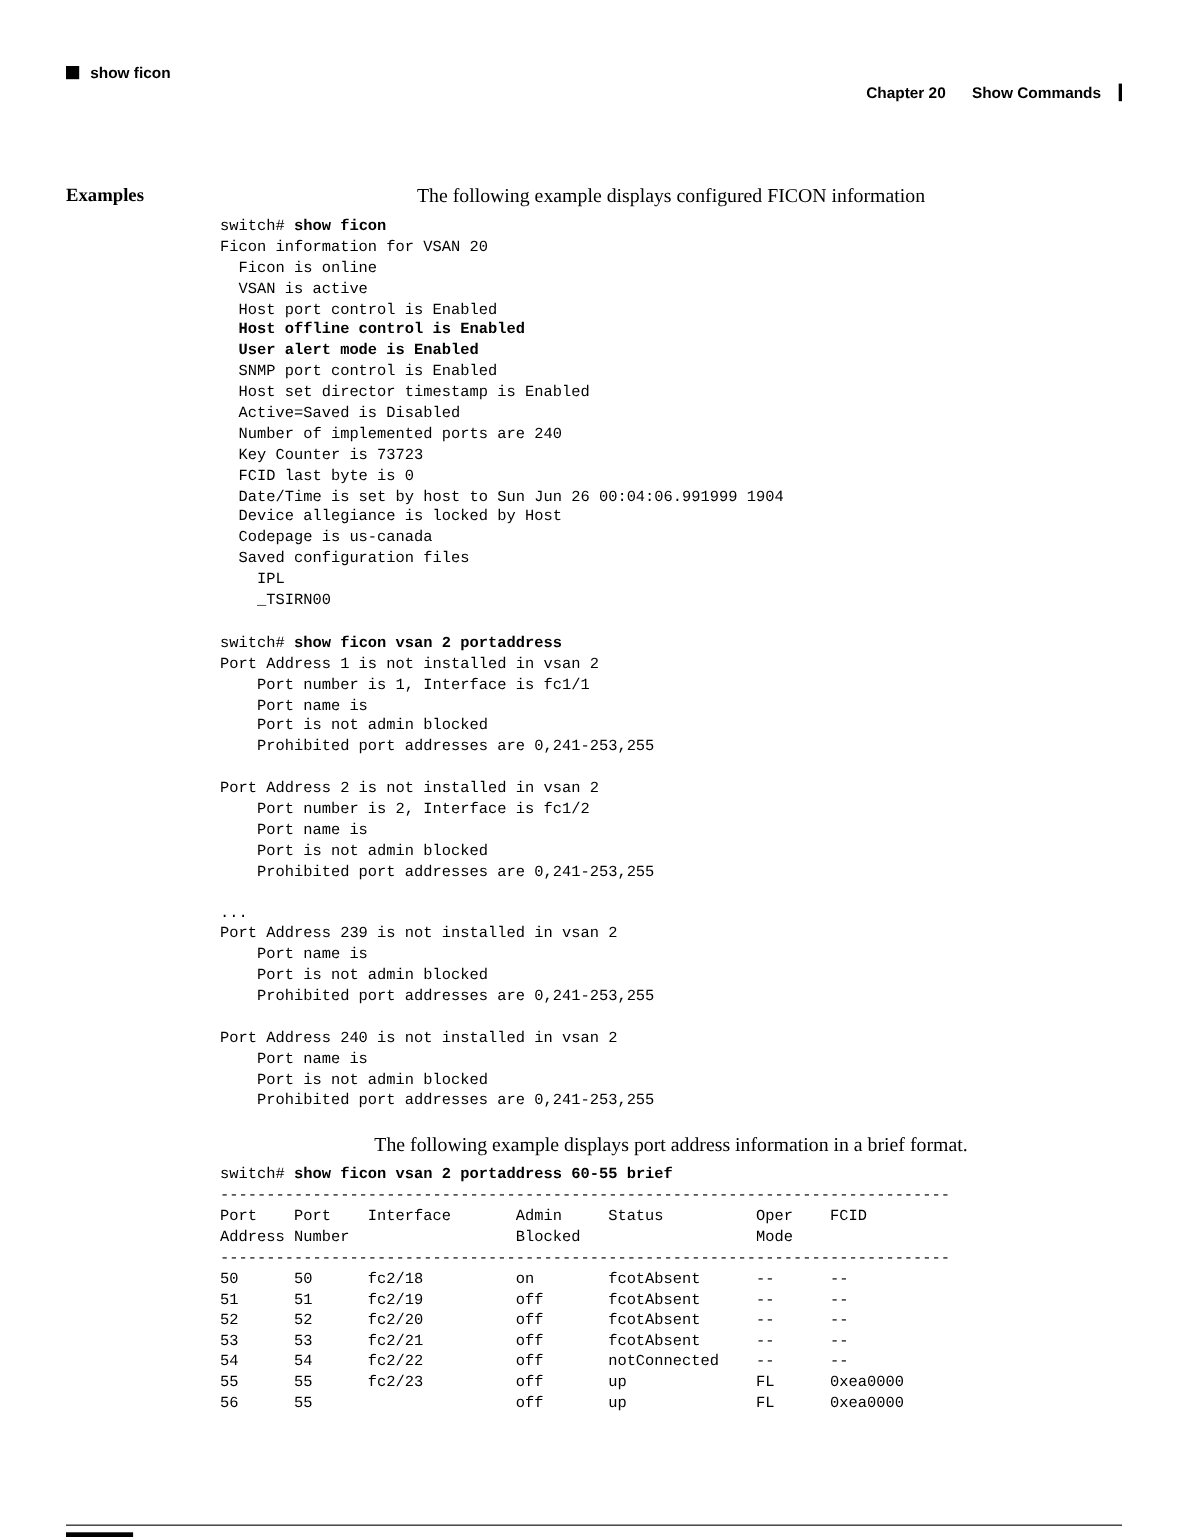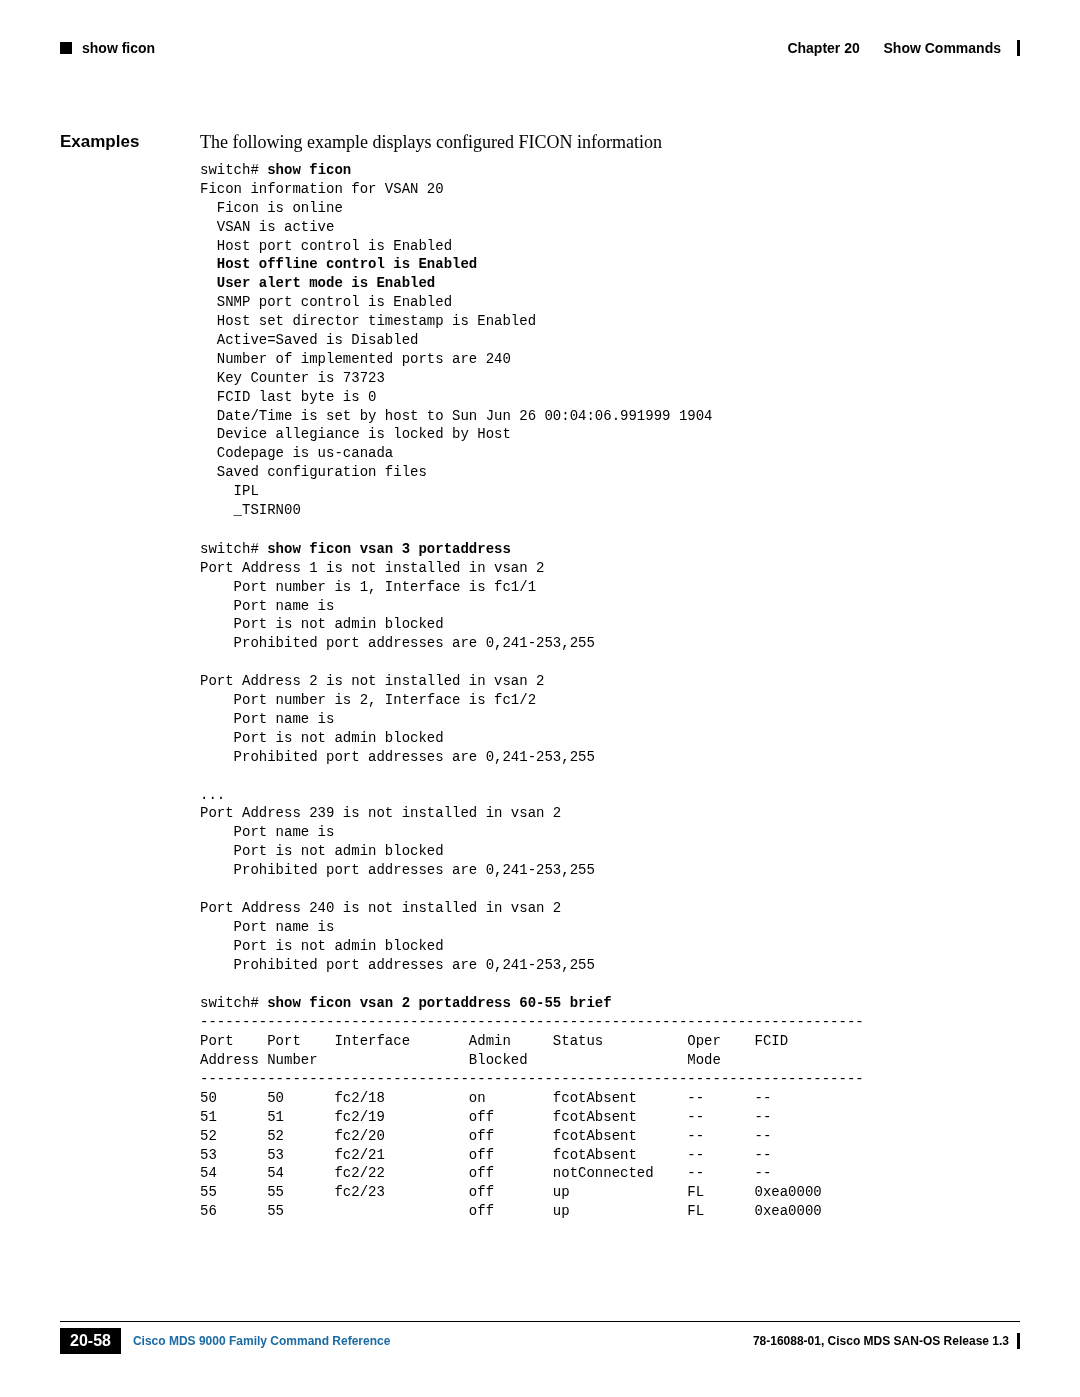--- a/index.html
+++ b/index.html
@@ -42,41 +42,43 @@
     height: 16px;
     background: #000;
     display: inline-block;
     margin-left: 8px;
     vertical-align: middle;
   }
   .header-right {
     display: flex;
     align-items: center;
     gap: 8px;
+    margin-top: 36px;
   }
   .section-row {
     display: flex;
     margin-top: 70px;
   }
   .section-label {
     width: 140px;
     flex-shrink: 0;
-    font-family: Liberation Sans, sans-serif;
+    font-family: Liberation Serif, serif;
     font-weight: bold;
     font-size: 17px;
   }
   .section-body {
     flex: 1;
     font-size: 17px;
   }
   .intro-line {
     font-family: "Times New Roman", Times, serif;
     font-size: 18px;
     margin-bottom: 8px;
     margin-top: 0;
+    text-align: center;
   }
   pre {
     font-family: Liberation Mono, monospace;
     font-size: 14px;
     line-height: 1.35;
     margin: 4px 0 20px 0;
     white-space: pre;
   }
   .bold { font-weight: bold; }
   .footer {
@@ -157,21 +159,21 @@
 <span>  Key Counter is 73723</span>
 <span>  FCID last byte is 0</span>
 <span>  Date/Time is set by host to Sun Jun 26 00:04:06.991999 1904</span>
 <span>  Device allegiance is locked by Host</span>
 <span>  Codepage is us-canada</span>
 <span>  Saved configuration files</span>
 <span>    IPL</span>
 <span>    _TSIRN00</span></pre>
 
 
-      <pre><span>switch# </span><span class="bold">show ficon vsan 3 portaddress</span>
+      <pre><span>switch# </span><span class="bold">show ficon vsan 2 portaddress</span>
 <span>Port Address 1 is not installed in vsan 2
     Port number is 1, Interface is fc1/1
     Port name is
     Port is not admin blocked
     Prohibited port addresses are 0,241-253,255
 
 Port Address 2 is not installed in vsan 2
     Port number is 2, Interface is fc1/2
     Port name is
     Port is not admin blocked
@@ -181,20 +183,21 @@
 Port Address 239 is not installed in vsan 2
     Port name is
     Port is not admin blocked
     Prohibited port addresses are 0,241-253,255
 
 Port Address 240 is not installed in vsan 2
     Port name is
     Port is not admin blocked
     Prohibited port addresses are 0,241-253,255</span></pre>
 
+      <p class="intro-line">The following example displays port address information in a brief format.</p>
 
       <pre><span>switch# </span><span class="bold">show ficon vsan 2 portaddress 60-55 brief</span>
 <span>-------------------------------------------------------------------------------
 Port    Port    Interface       Admin     Status          Oper    FCID
 Address Number                  Blocked                   Mode
 -------------------------------------------------------------------------------
 50      50      fc2/18          on        fcotAbsent      --      --
 51      51      fc2/19          off       fcotAbsent      --      --
 52      52      fc2/20          off       fcotAbsent      --      --
 53      53      fc2/21          off       fcotAbsent      --      --

